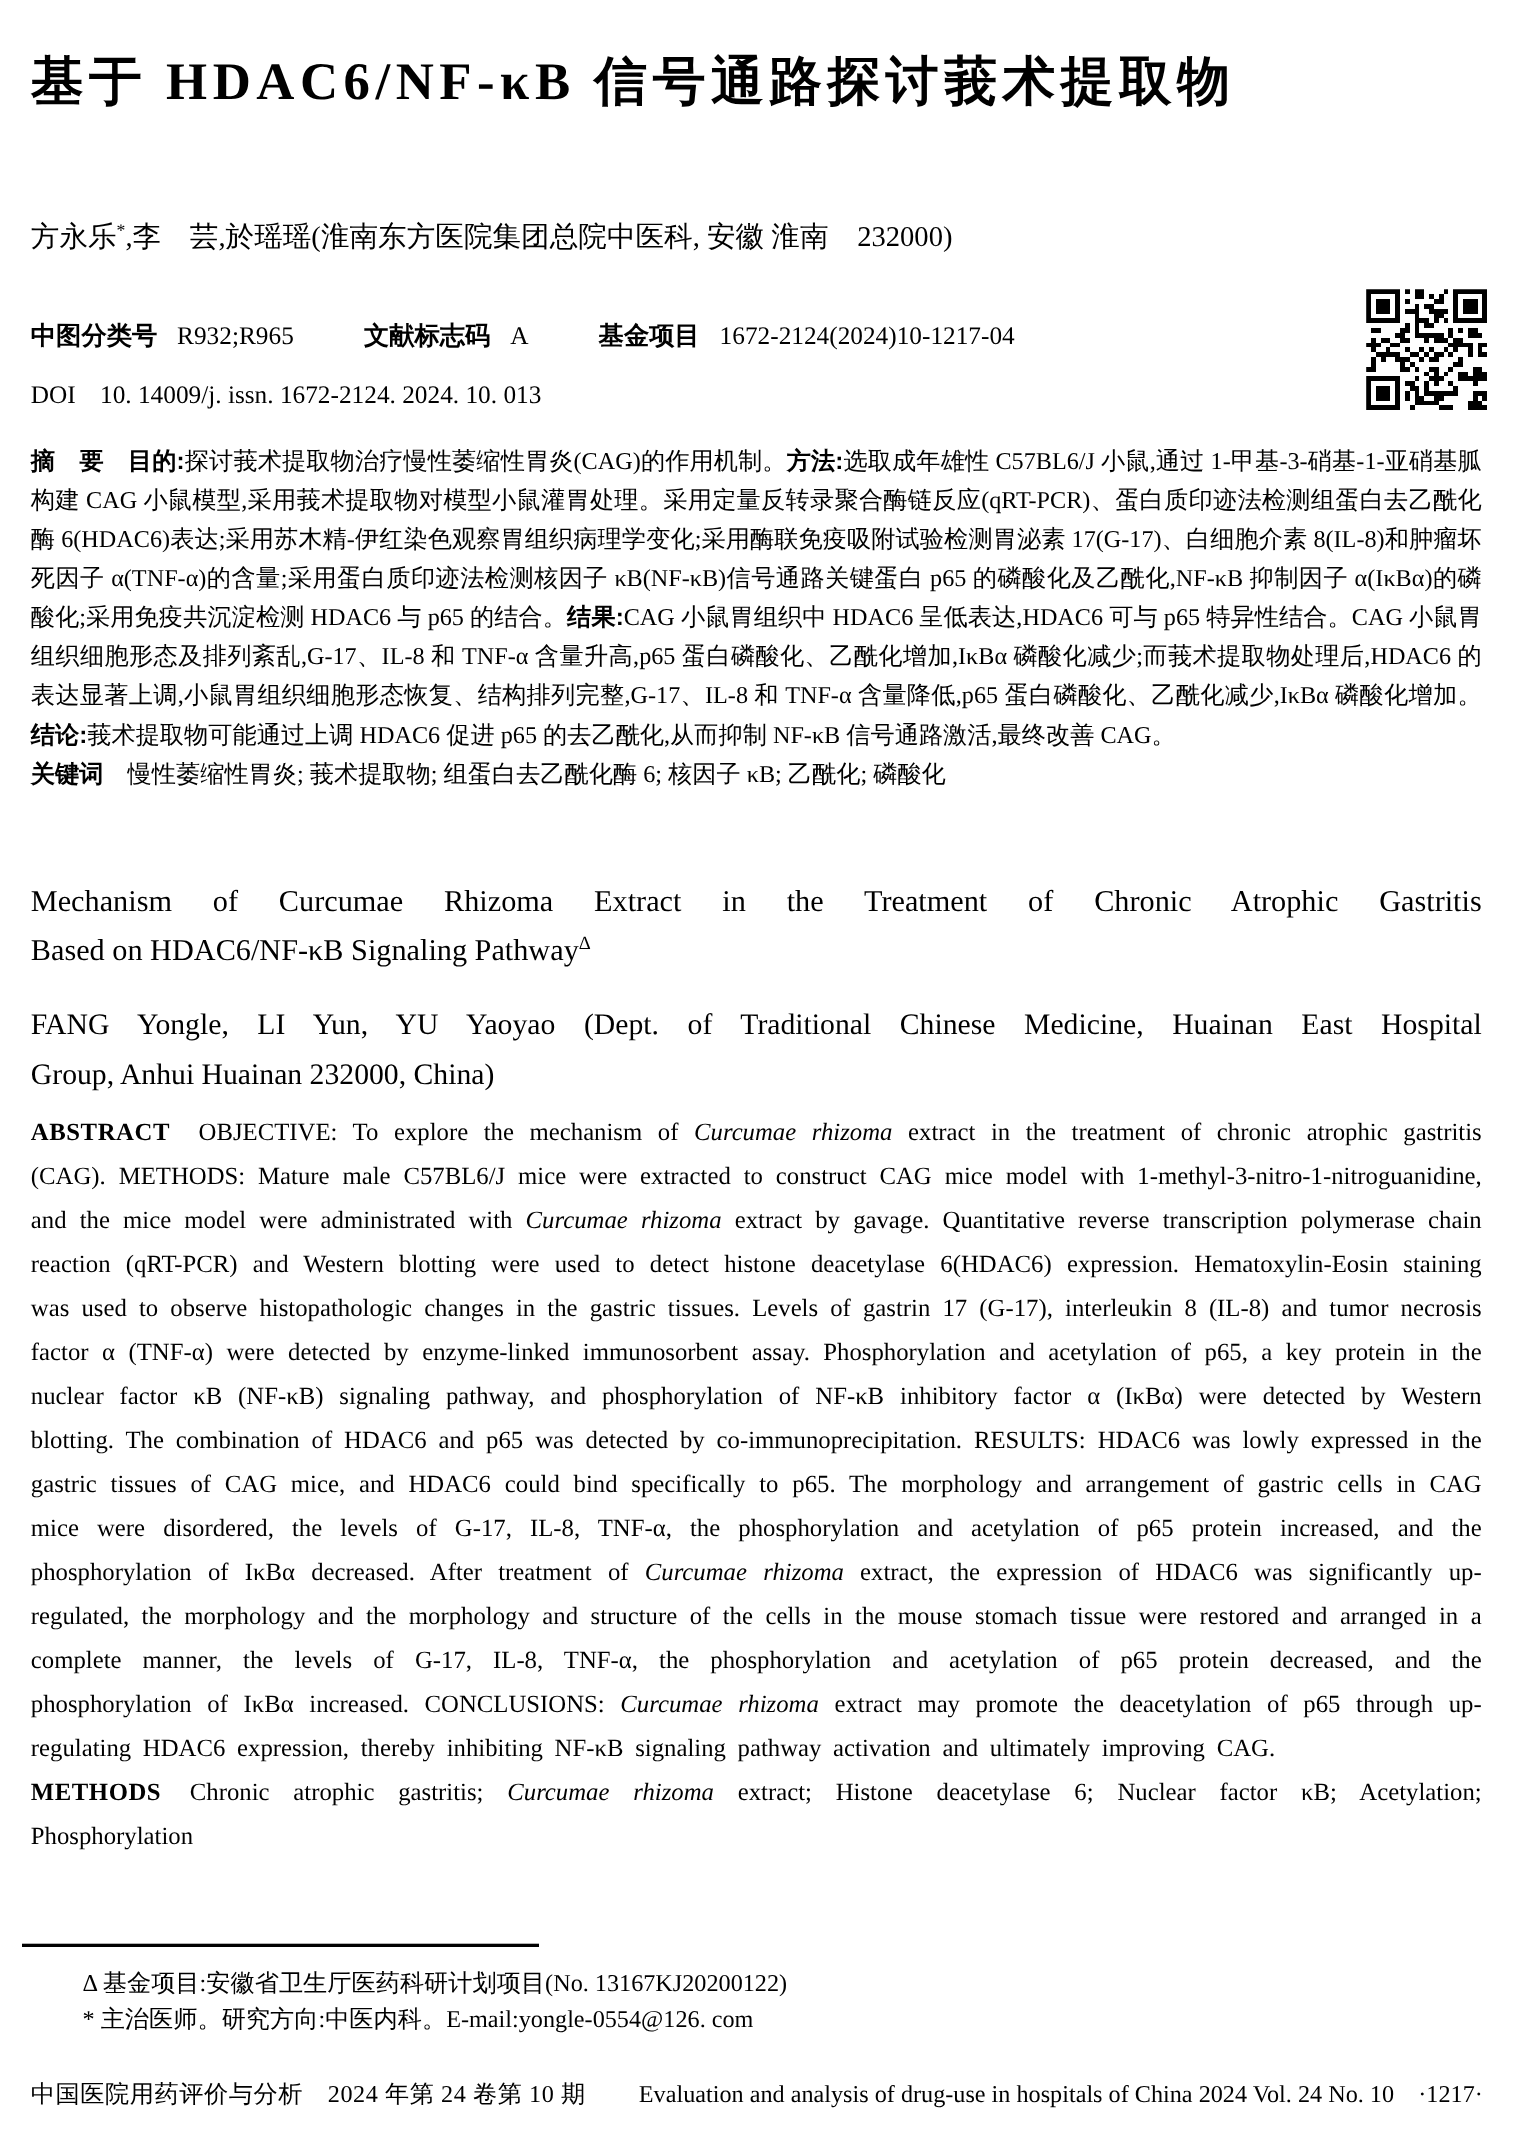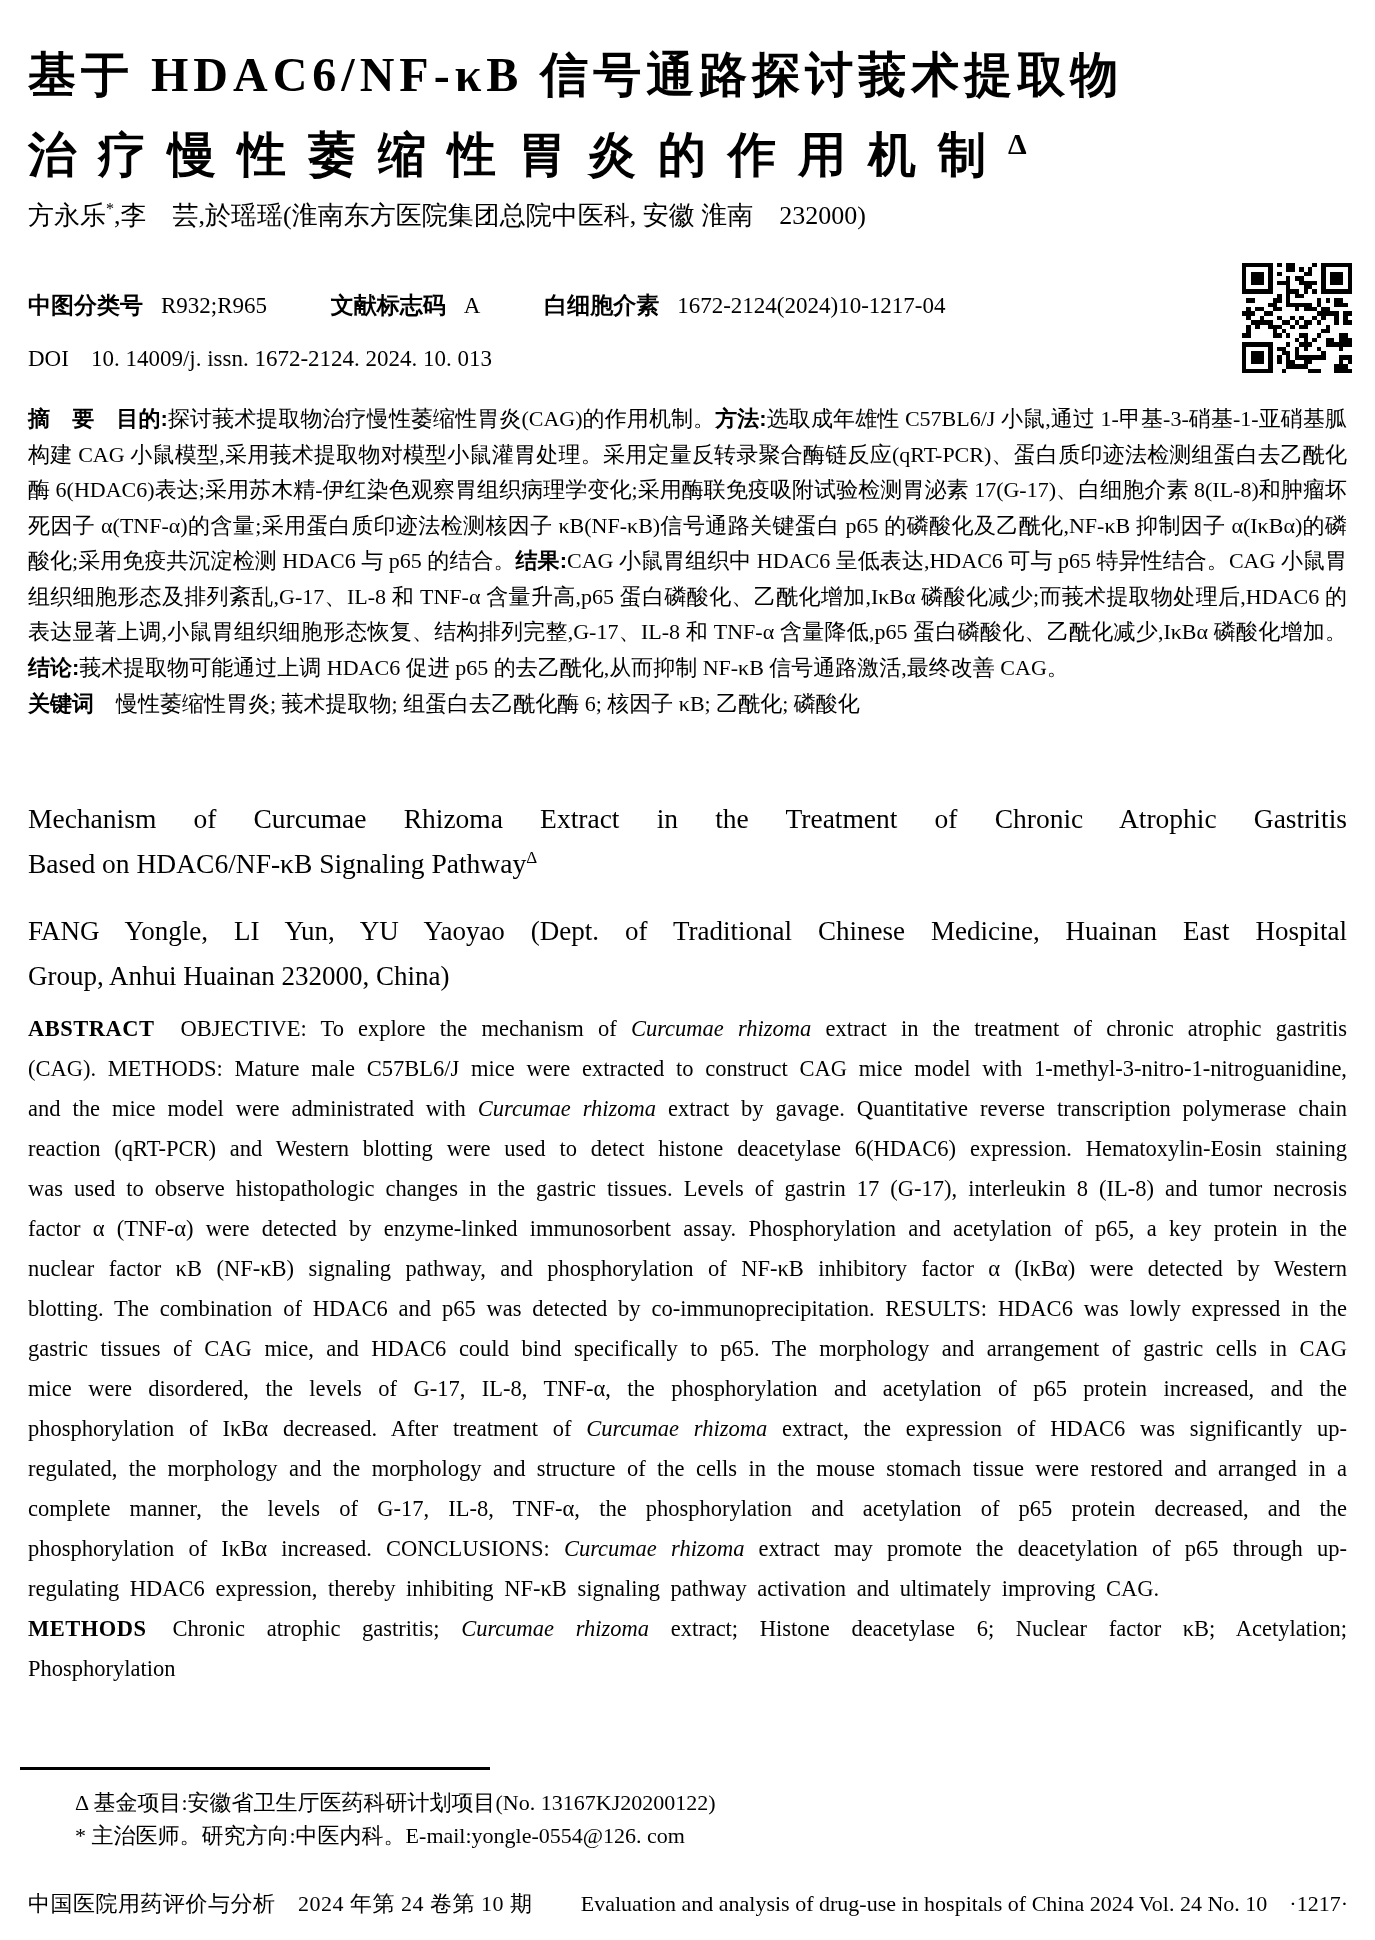--- a/index.html
+++ b/index.html
@@ -49,29 +49,28 @@
   .footer{position:absolute;left:28px;top:1889px;width:1320px;display:flex;justify-content:space-between;font-size:22px;}
   .footer .fl{letter-spacing:0.5px;}
 </style>
 </head>
 <body>
 
 <div>
 
   <h1 class="title-cn">
     <div class="tline1">基于 HDAC6/NF-κB 信号通路探讨莪术提取物</div>
-    <div class="tline2"><span>治疗慢性萎缩性胃炎的作用机制</span><sup>Δ</sup></div>
   </h1>
 
   <div class="authors-cn"><span>方永乐</span><sup>*</sup><span>,李　芸,於瑶瑶(淮南东方医院集团总院中医科, 安徽 淮南　232000)</span></div>
 
   <div class="meta-row">
     <span class="grp"><span class="hei lab">中图分类号</span><span class="val">R932;R965</span></span>
     <span class="grp"><span class="hei lab">文献标志码</span><span class="val">A</span></span>
-    <span class="grp"><span class="hei lab">白细胞介素</span><span class="val">1672-2124(2024)10-1217-04</span></span>
+    <span class="grp"><span class="hei lab">基金项目</span><span class="val">1672-2124(2024)10-1217-04</span></span>
   </div>
 
   <div class="doi-row">
     <span>DOI</span><span class="val">10. 14009/j. issn. 1672-2124. 2024. 10. 013</span>
   </div>
 
   <div class="qr">
       <svg viewBox="0 0 25 25" shape-rendering="crispEdges">
         <rect x="8" y="0" width="1" height="1" fill="#000"></rect>
         <rect x="10" y="0" width="1" height="1" fill="#000"></rect>

